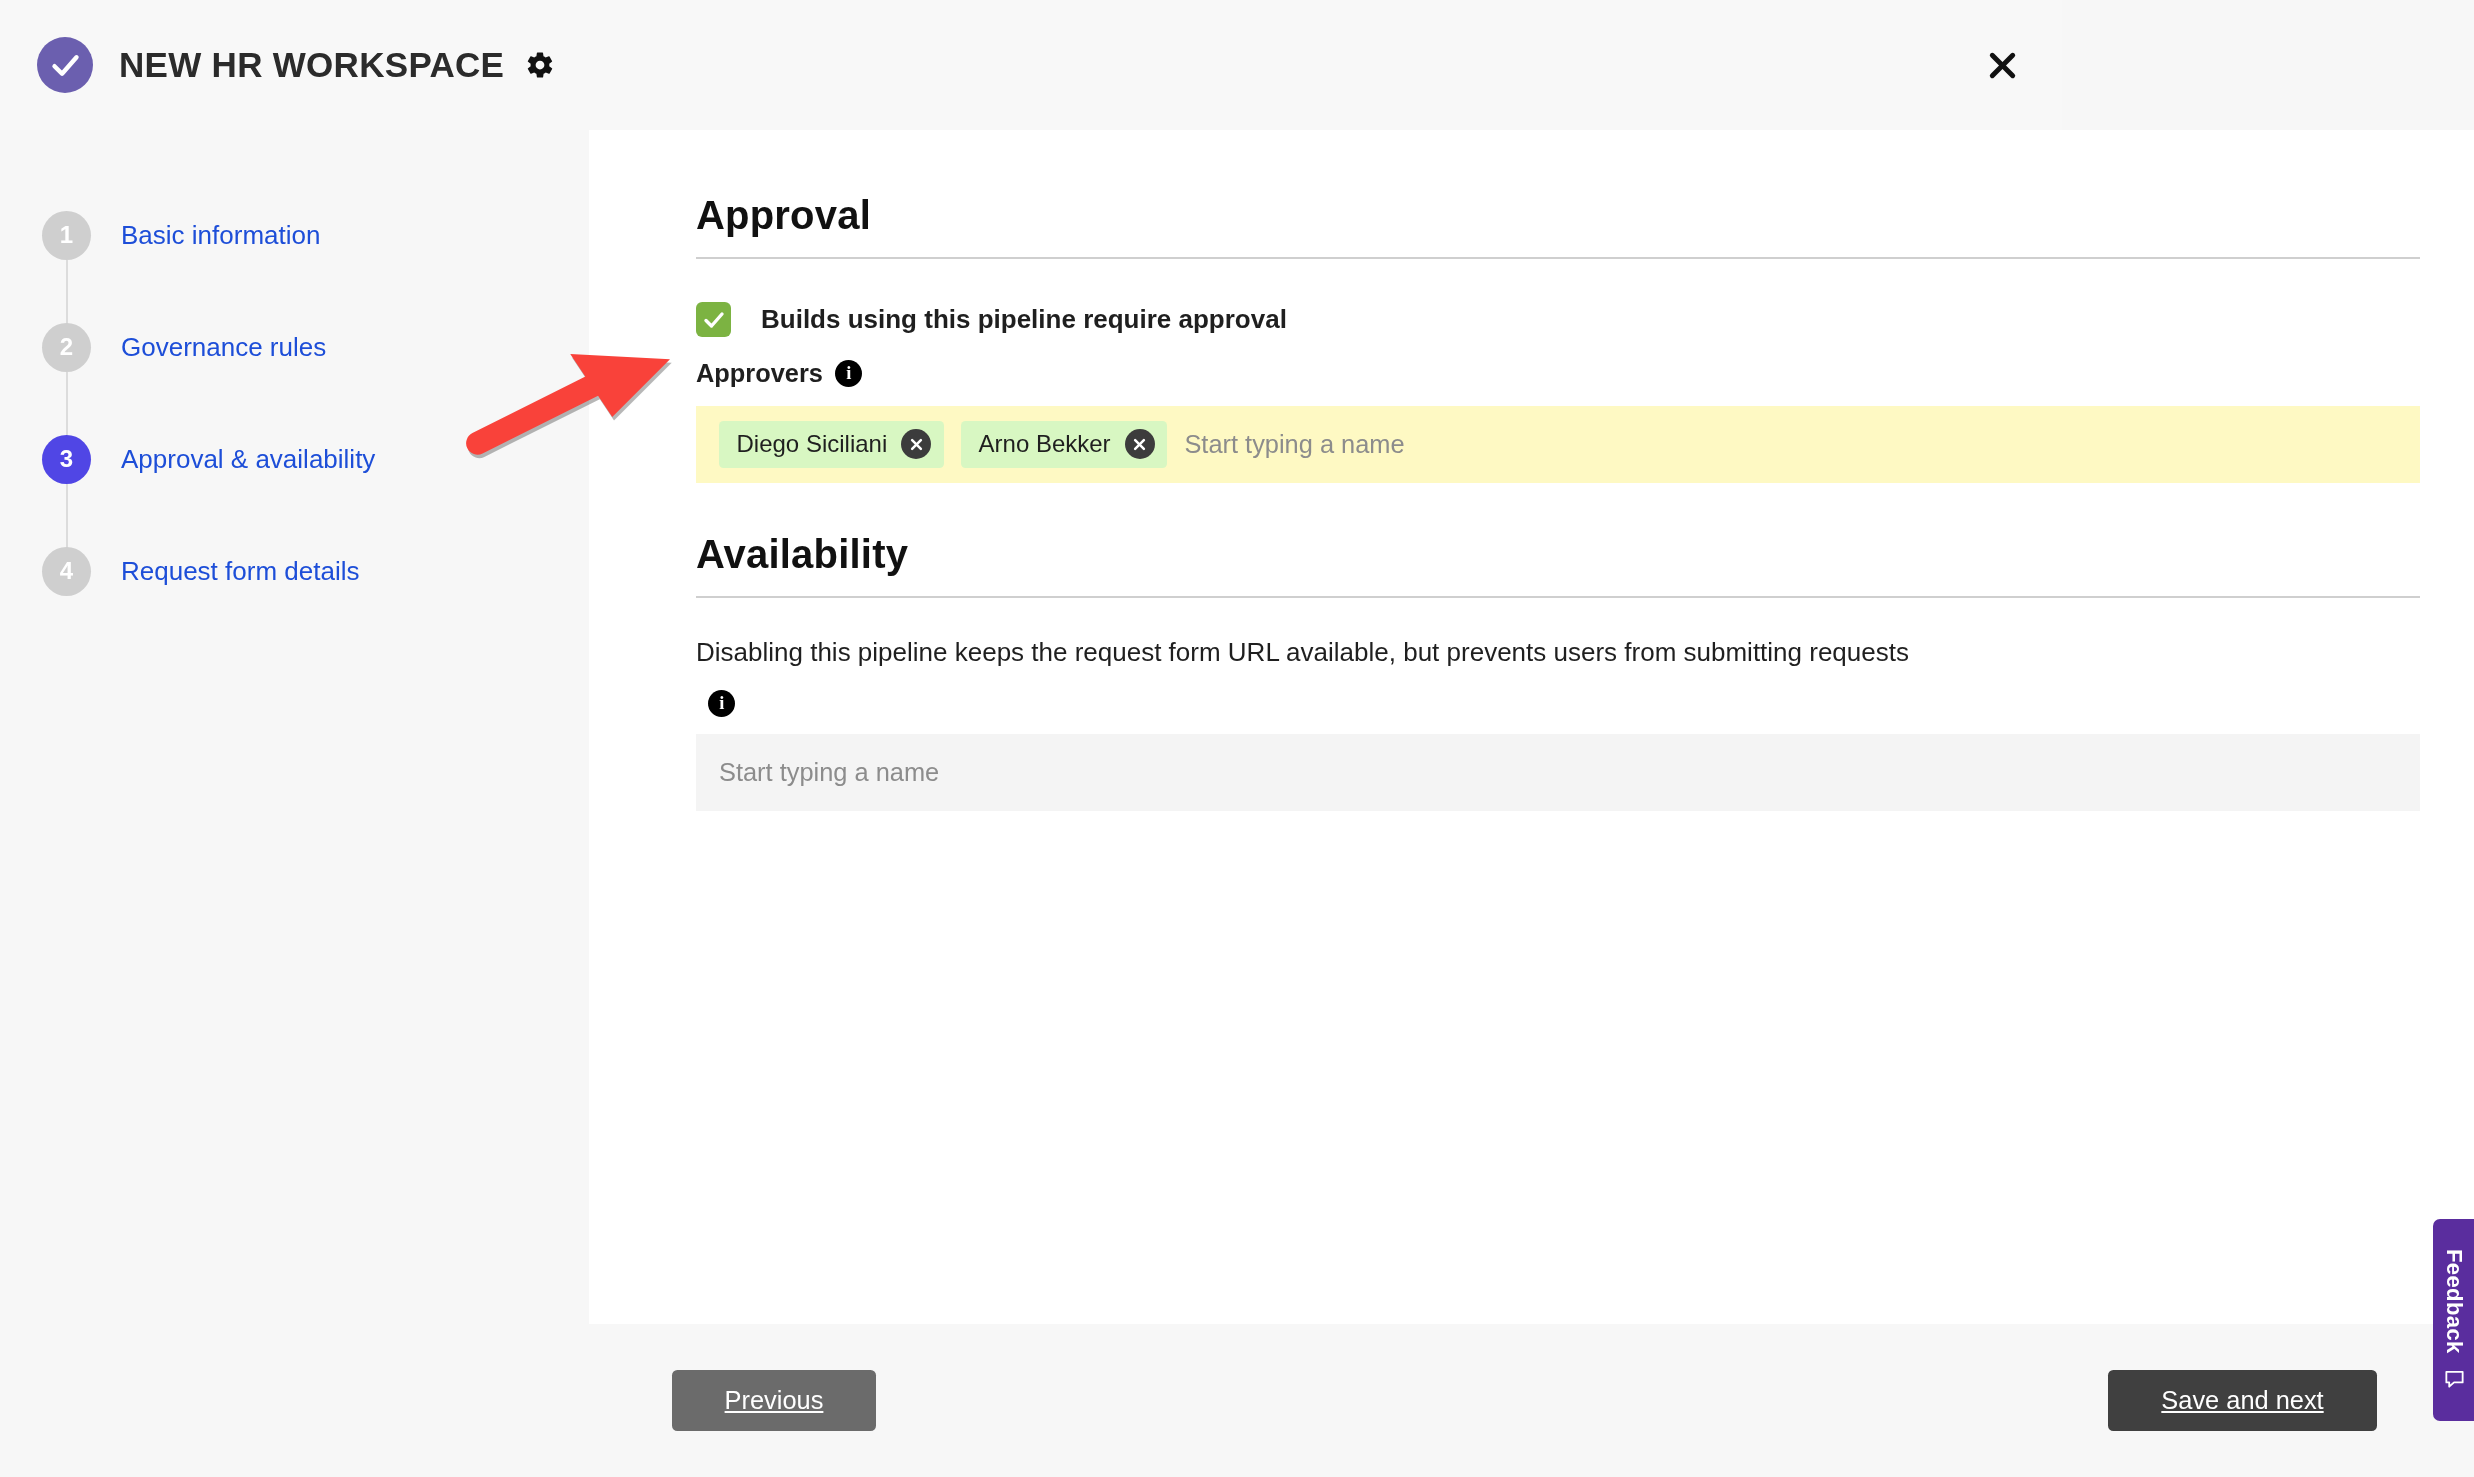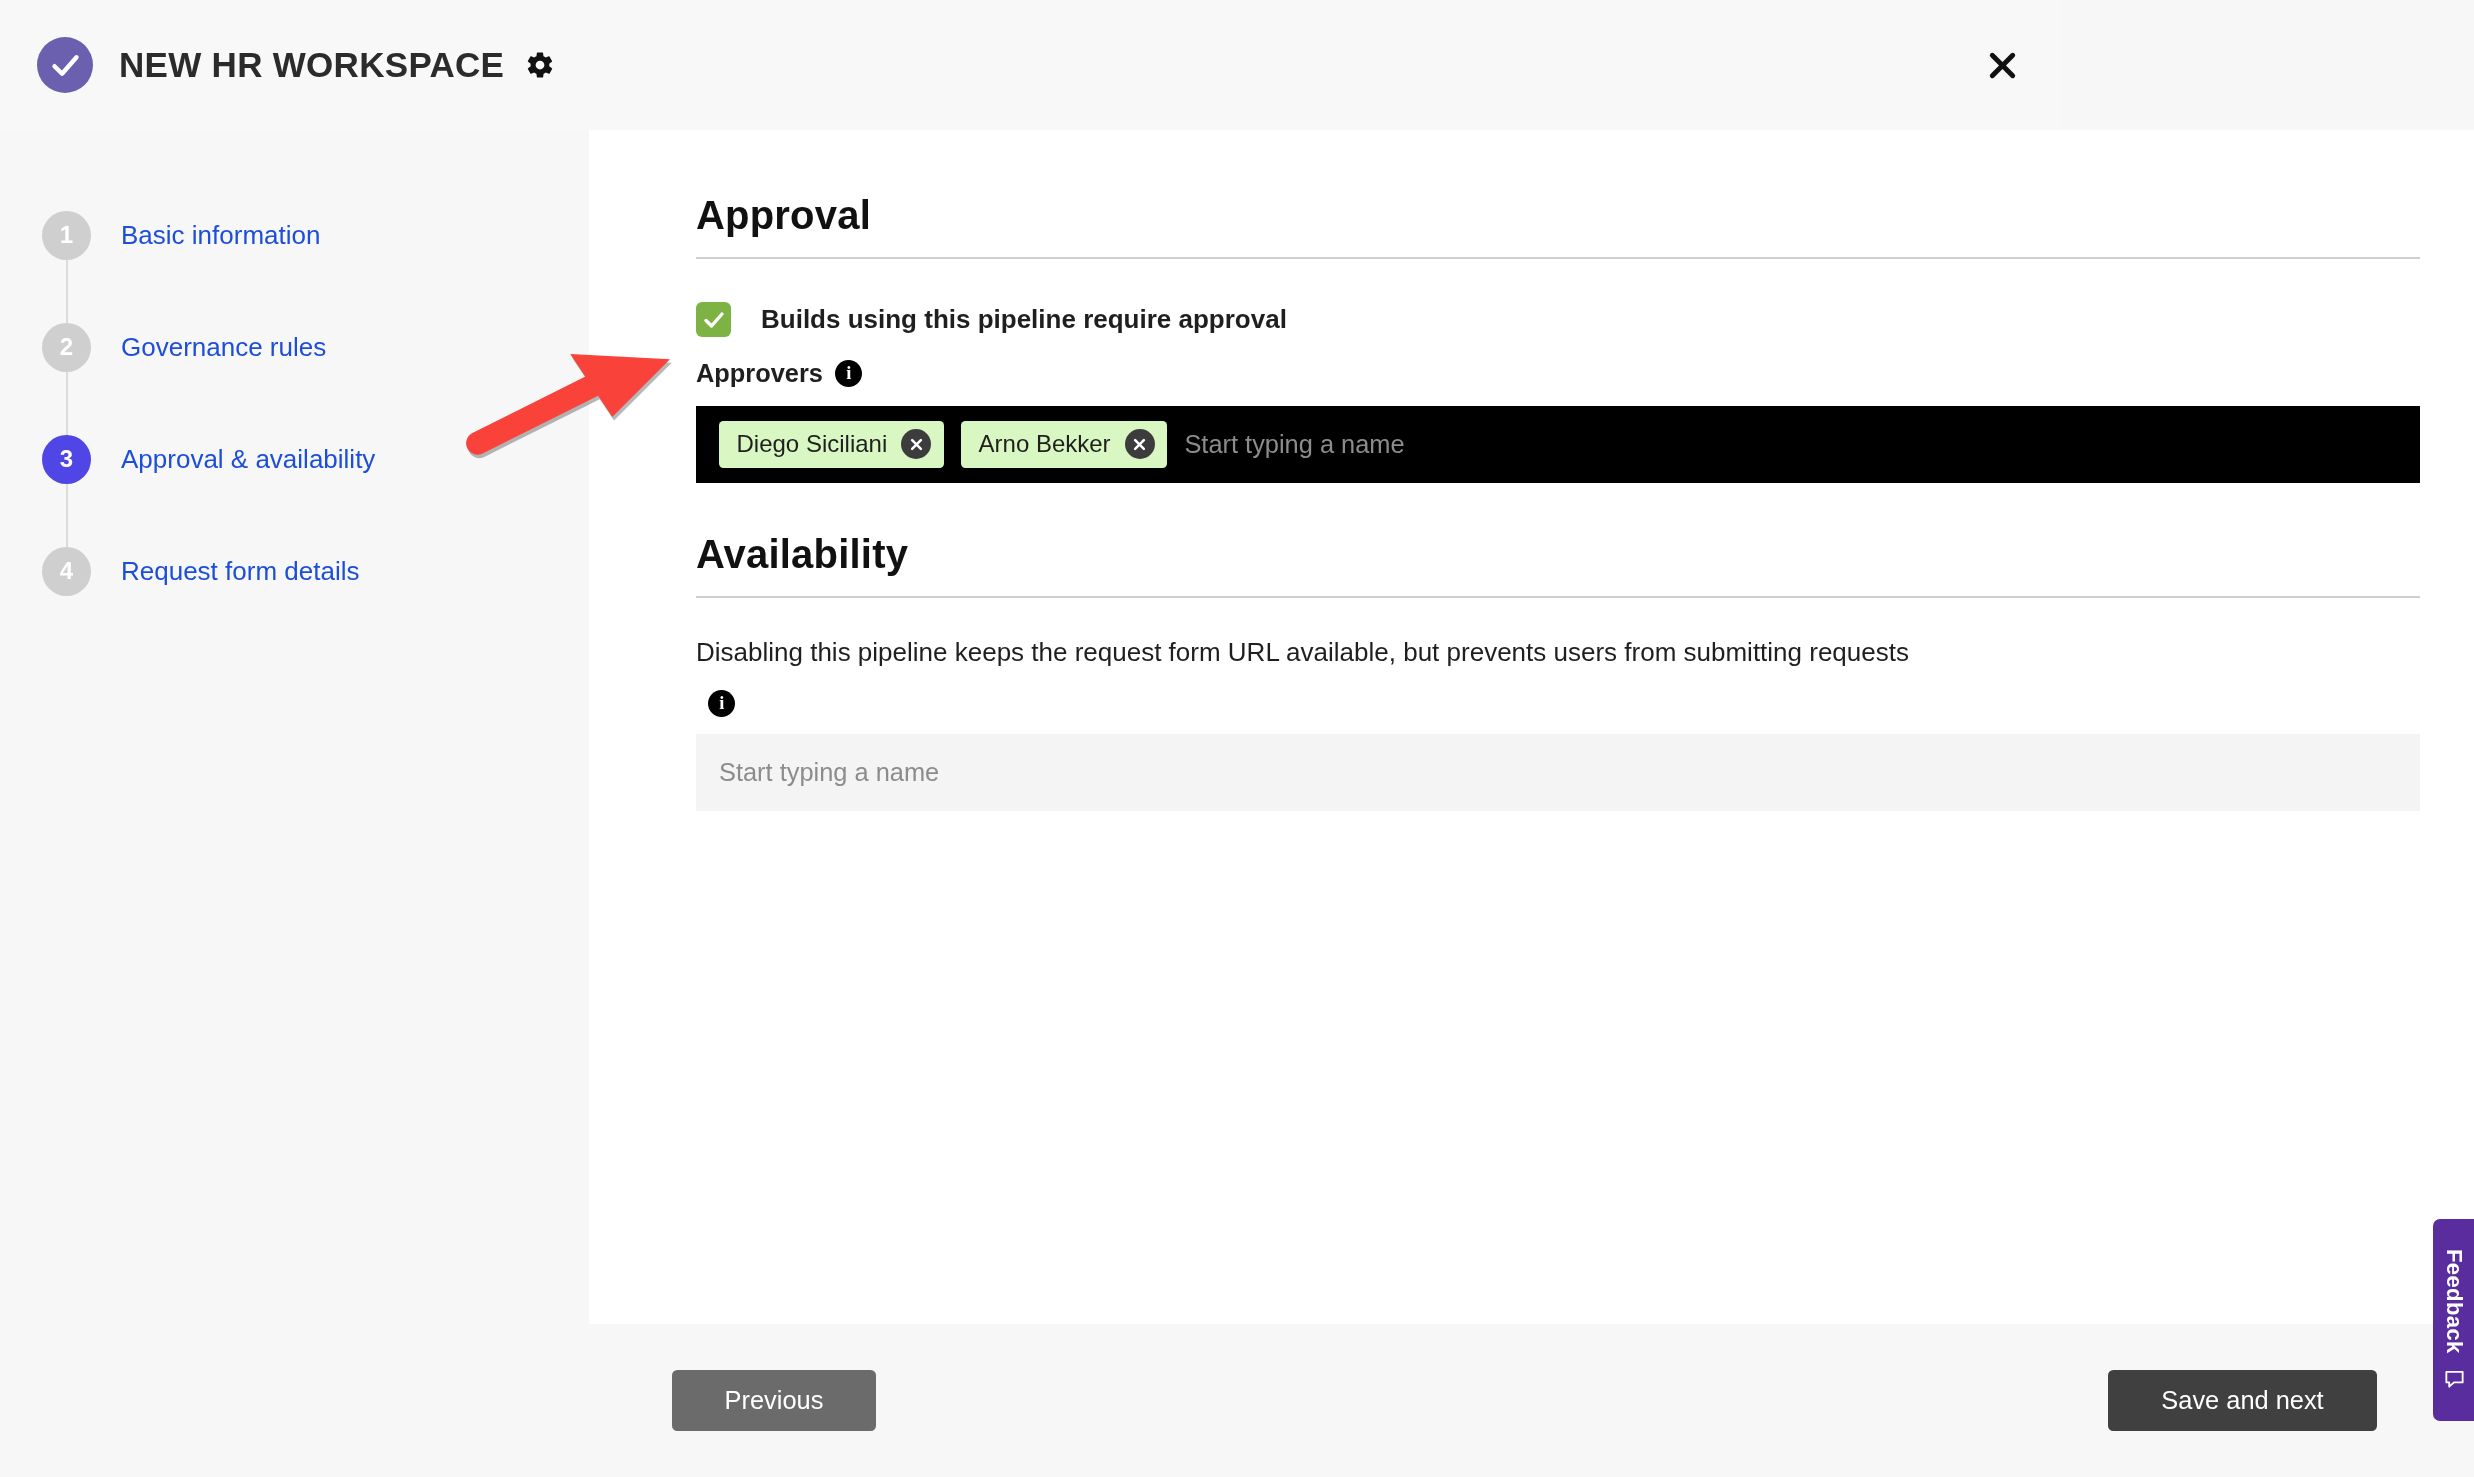--- a/index.html
+++ b/index.html
@@ -108,21 +108,21 @@
   .info-icon {
     margin-left: 12.3px; width: 27px; height: 27px; border-radius: 50%;
     background: #000000; color: #ffffff;
     display: flex; align-items: center; justify-content: center;
     font-size: 18.4px; font-weight: bold; font-family: "Liberation Serif", serif;
     line-height: 1;
   }
 
   .token-input {
     margin-top: 17.5px; width: 1724px; min-height: 77px;
-    background: #000000;
+    background: #fef9c3;
     display: flex; align-items: center; padding: 0 23px; gap: 17.5px;
   }
   .token {
     display: flex; align-items: center;
     background: #d8f7c2; border-radius: 4.4px;
     height: 47px; padding: 0 12.3px 0 17.5px;
   }
   .token-text { font-size: 24px; color: #1f1f1f; }
   .token-x {
     margin-left: 14px; width: 30px; height: 30px; border-radius: 50%;
@@ -148,20 +148,21 @@
     position: absolute; left: 0; top: 1324px;
     width: 2475px; height: 153px; background: #f7f7f7;
   }
   .btn {
     position: absolute; top: 46px;
     height: 61px; border-radius: 5.3px; border: none;
     font-size: 25.4px; color: #ffffff;
     font-family: "Liberation Sans", sans-serif;
     display: flex; align-items: center; justify-content: center;
     cursor: pointer;
+    text-decoration: underline;
   }
   .btn-prev { left: 672px; width: 204px; background: #6b6b6b; }
   .btn-next { left: 2108px; width: 269px; background: #404040; }
 
   
   .feedback-tab {
     position: absolute; right: 0; top: 1219px;
     width: 42px; height: 202px;
     background: #5a2d9e; border-radius: 7px 0 0 7px;
     display: flex; flex-direction: column;

